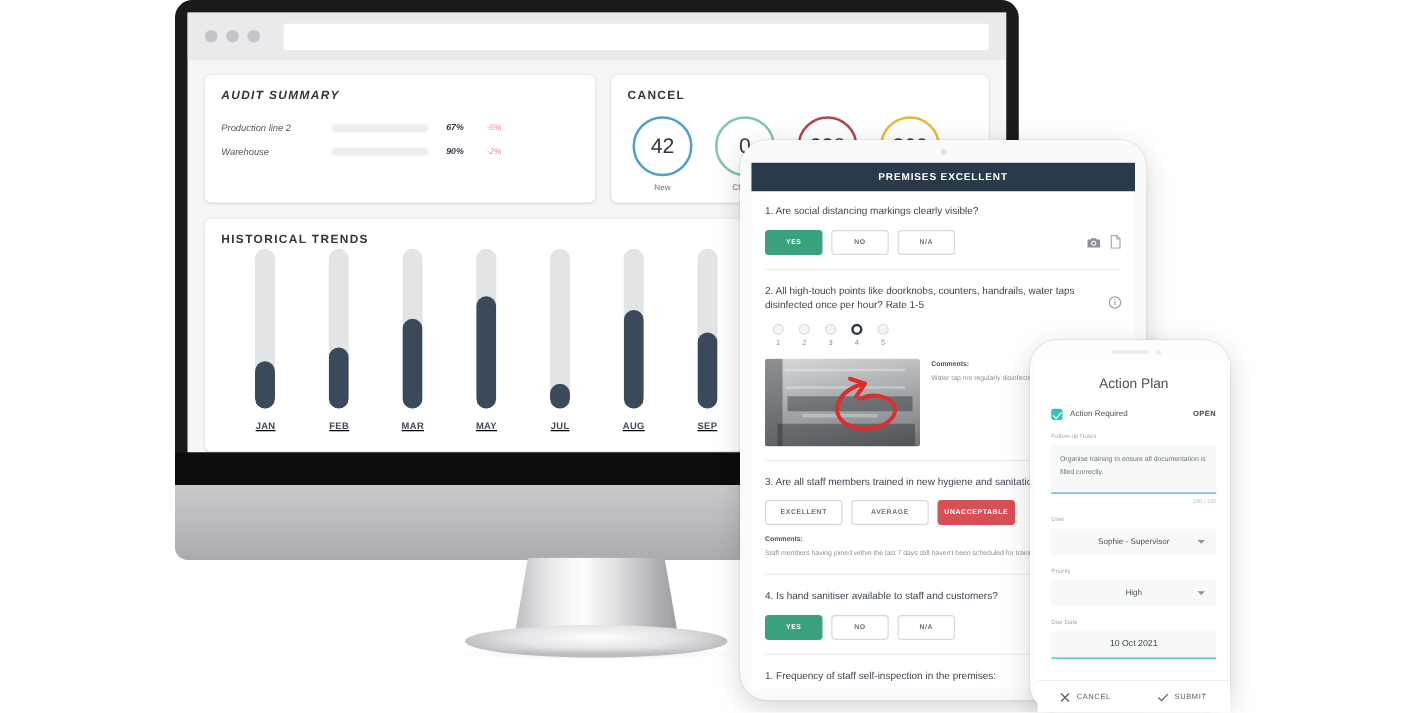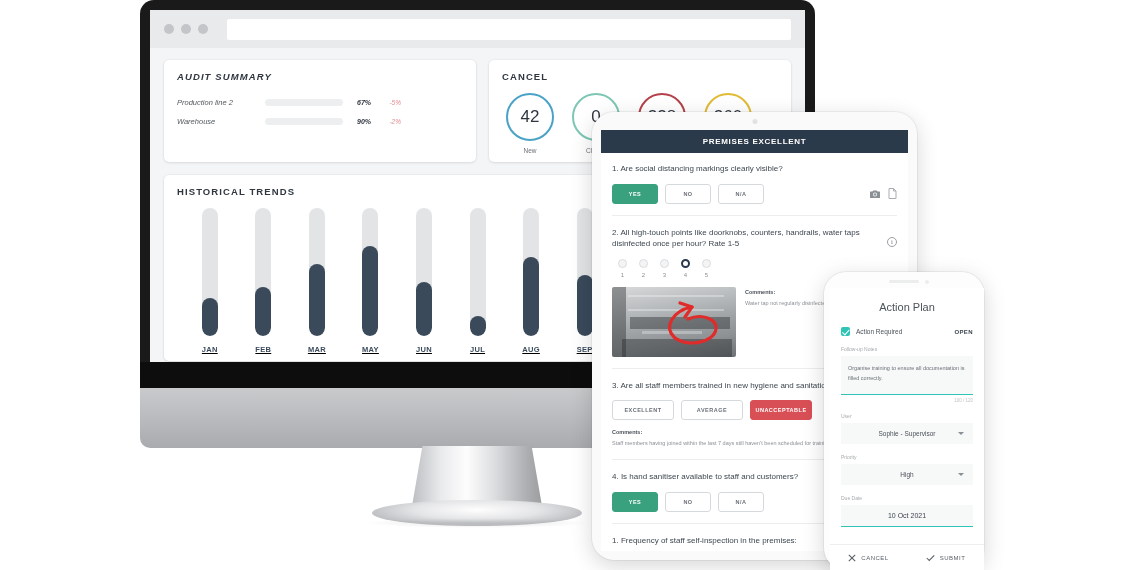--- a/index.html
+++ b/index.html
@@ -86,21 +86,21 @@
   .task-item { display: flex; flex-direction: column; align-items: center; }
   .ring {
     width: 48px; height: 48px; border-radius: 50%; border: 2px solid #b91c1c;
     display: flex; align-items: center; justify-content: center;
     font-size: 17px; color: #2f3640;
   }
   .task-cap { font-size: 6.5px; color: #6b7177; margin-top: 6px; }
 
   
   .trends { margin-top: 13px; padding: 11px 13px 8px 13px; height: 186px; }
-  .bars { display: flex; align-items: flex-start; height: 128px; padding: 0 6px; gap: 0; text-decoration: underline; }
+  .bars { display: flex; align-items: center; height: 128px; padding: 0 6px; gap: 0; text-decoration: underline; }
   .bar-col { flex: 1; display: flex; flex-direction: column; align-items: center; }
   .bar-track {
     width: 16px; height: 128px; background: #e2e4e6; border-radius: 8px;
     position: relative; overflow: hidden;
   }
   .bar-fill {
     position: absolute; left: 0; bottom: 0; width: 100%;
     background: #3a4a5b; border-radius: 8px;
   }
   .bar-lbl { font-size: 7.5px; font-weight: bold; color: #3a4a5b; margin-top: 9px; letter-spacing: .3px; }
@@ -298,26 +298,20 @@
                 <div class="bar-track">
                   <div class="bar-fill" style="height: 56%; background: rgb(58, 74, 91);"></div>
                 </div>
                 <div class="bar-lbl">MAR</div>
               </div>
               <div class="bar-col">
                 <div class="bar-track">
                   <div class="bar-fill" style="height: 70%; background: rgb(58, 74, 91);"></div>
                 </div>
                 <div class="bar-lbl">MAY</div>
-              </div>
-              <div class="bar-col">
-                <div class="bar-track">
-                  <div class="bar-fill" style="height: 42%; background: rgb(58, 74, 91);"></div>
-                </div>
-                <div class="bar-lbl">JUN</div>
               </div>
               <div class="bar-col">
                 <div class="bar-track">
                   <div class="bar-fill" style="height: 16%; background: rgb(58, 74, 91);"></div>
                 </div>
                 <div class="bar-lbl">JUL</div>
               </div>
               <div class="bar-col">
                 <div class="bar-track">
                   <div class="bar-fill" style="height: 62%; background: rgb(58, 74, 91);"></div>

